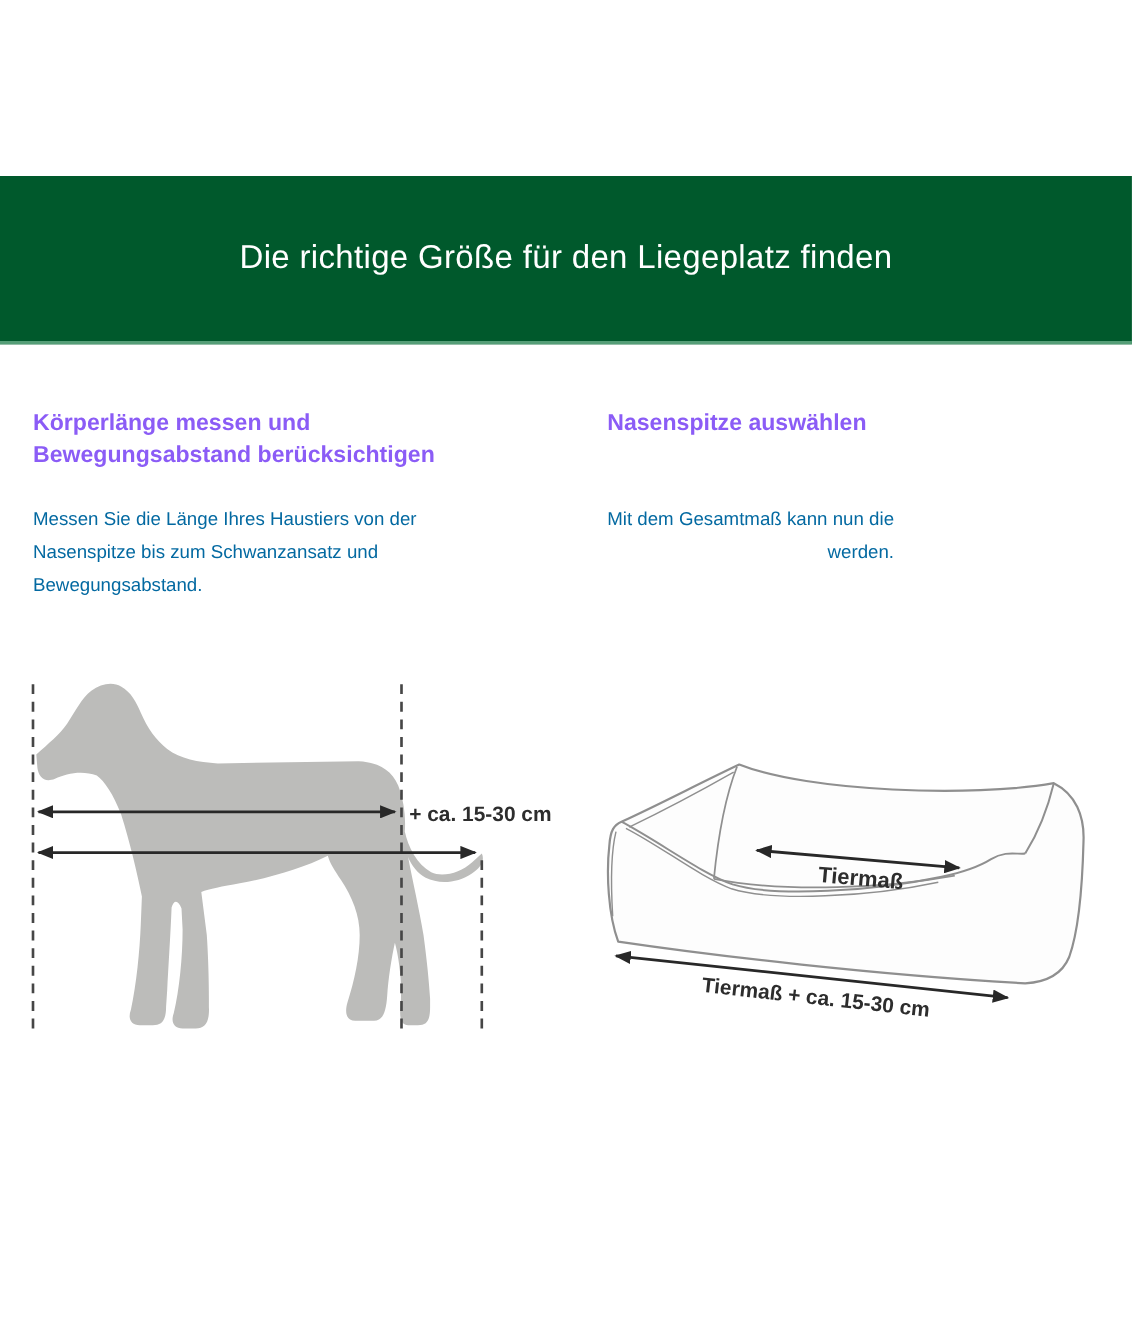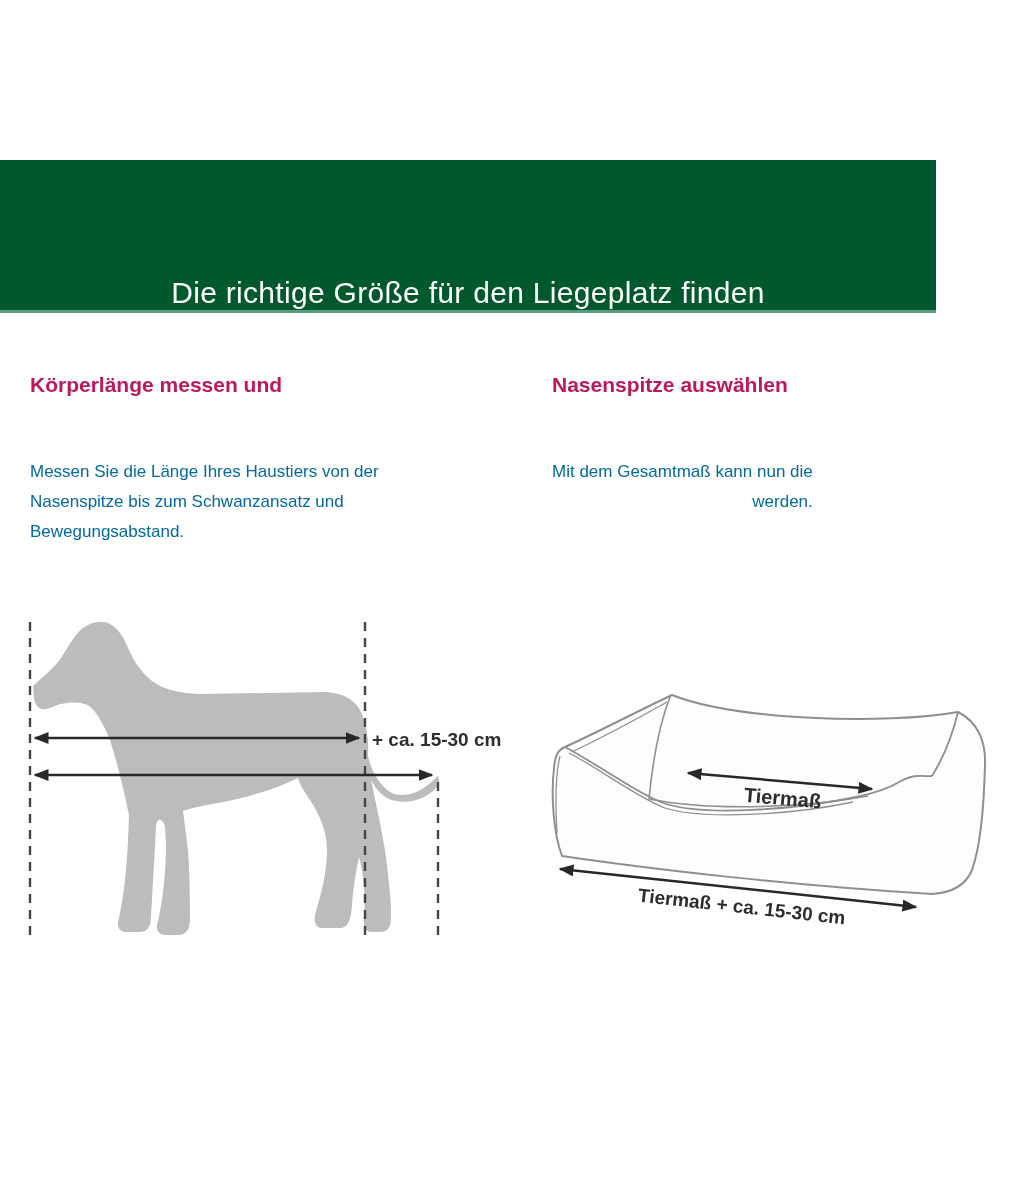--- a/index.html
+++ b/index.html
@@ -7,38 +7,38 @@
     position: relative;
     width: 1029px;
     height: 1200px;
     background: #ffffff;
     font-family: "Liberation Sans", sans-serif;
     overflow: hidden;
   }
   .banner {
     position: absolute;
     left: 0; top: 160px;
-    width: 936px; height: 150px;
+    width: 1029px; height: 150px;
     background: #00592c;
     border-bottom: 3px solid #559e77;
     display: flex;
-    align-items: flex-end;
+    align-items: center;
     justify-content: center;
   }
   .banner h1 {
     margin: 0;
     color: #ffffff;
     font-size: 30px;
     font-weight: 400;
     letter-spacing: 0.3px;
   }
   .heading {
     position: absolute;
     margin: 0;
-    color: #be185d;
+    color: #8b5cf6;
     font-size: 21px;
     font-weight: 700;
     line-height: 29px;
   }
   .heading-left  { left: 30px;  top: 370px; }
   .heading-right { left: 552px; top: 370px; }
   .bodytext {
     position: absolute;
     margin: 0;
     color: #0369a1;
@@ -62,20 +62,21 @@
 <body>
 
 <div class="page">
 
   <header class="banner">
     <h1>Die richtige Größe für den Liegeplatz finden</h1>
   </header>
 
   <h2 class="heading heading-left">
     <span class="tline">Körperlänge messen und</span>
+    <span class="tline">Bewegungsabstand berücksichtigen</span>
   </h2>
   <p class="bodytext body-left">
     <span class="tline">Messen Sie die Länge Ihres Haustiers von der</span>
     <span class="tline">Nasenspitze bis zum Schwanzansatz und</span>
     <span class="tline">Bewegungsabstand.</span>
   </p>
 
   <h2 class="heading heading-right">
     <span class="tline">Nasenspitze auswählen</span>
   </h2>

